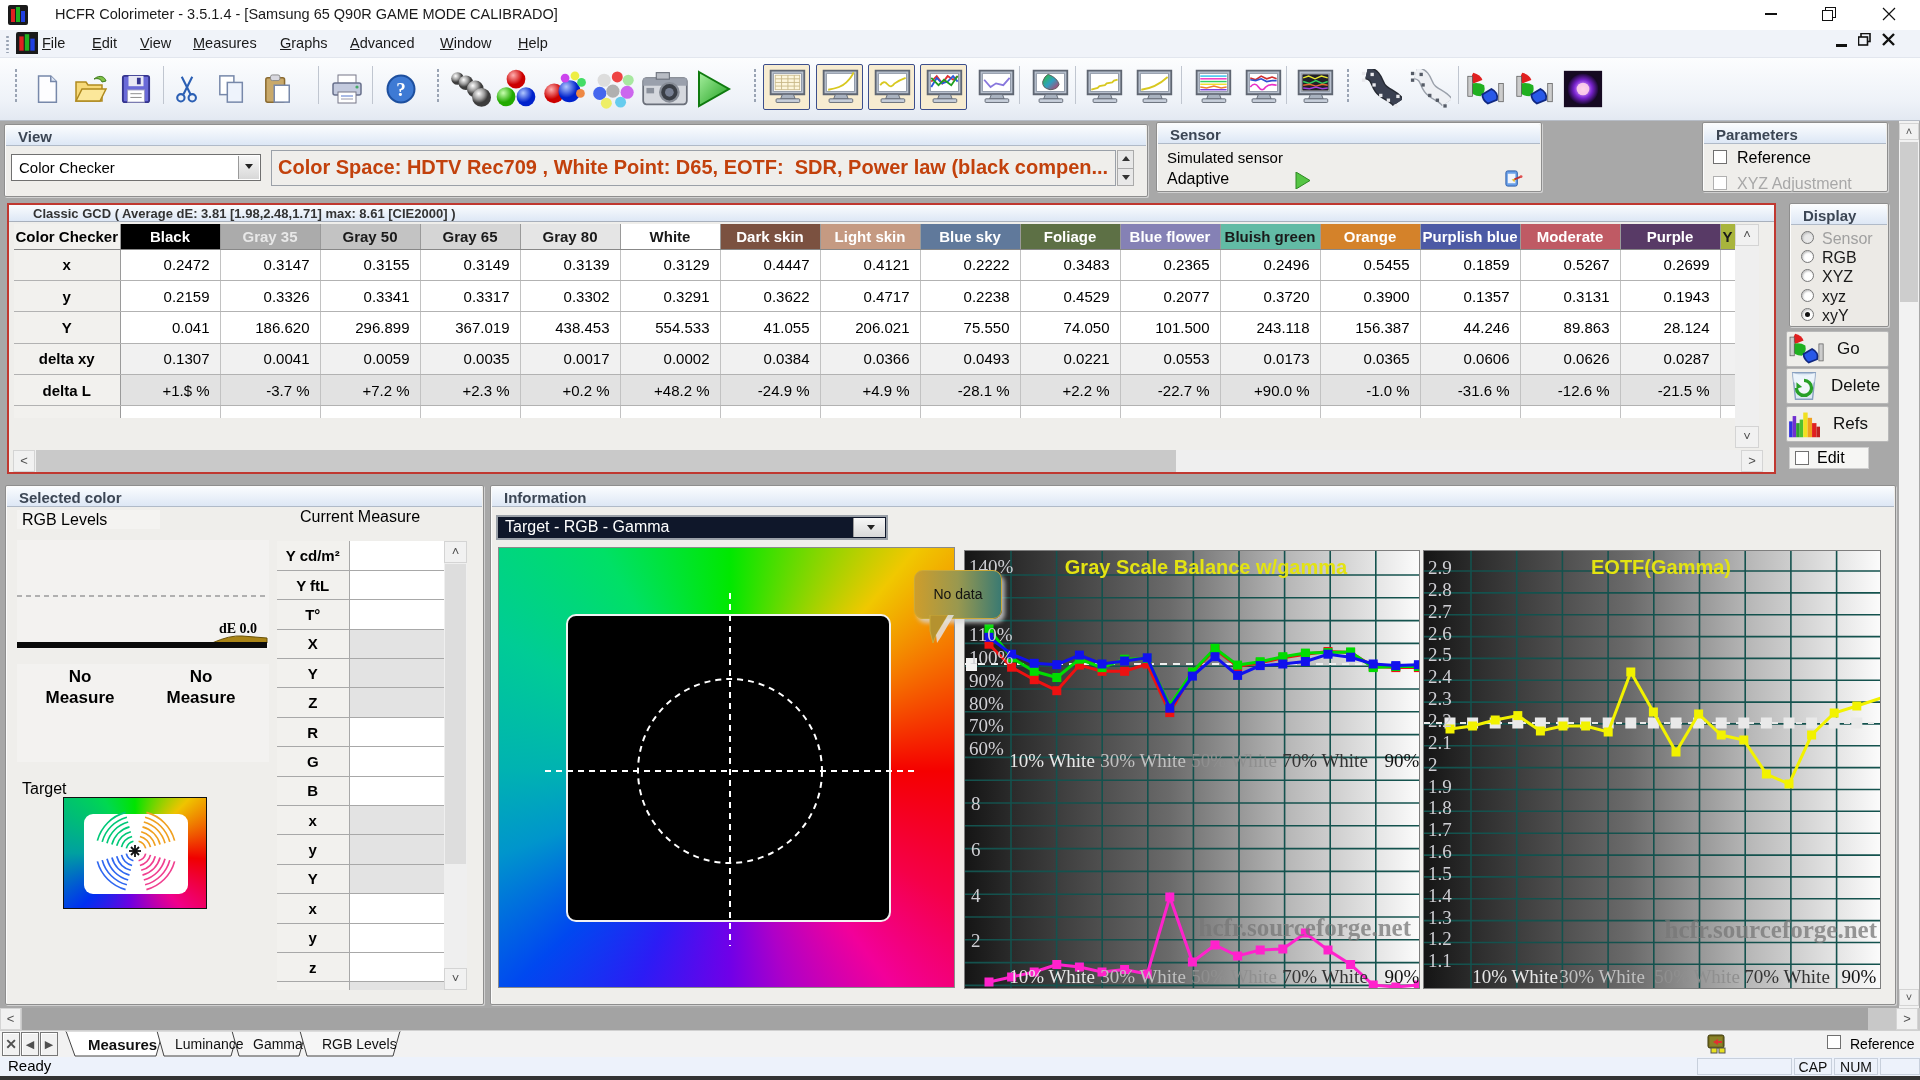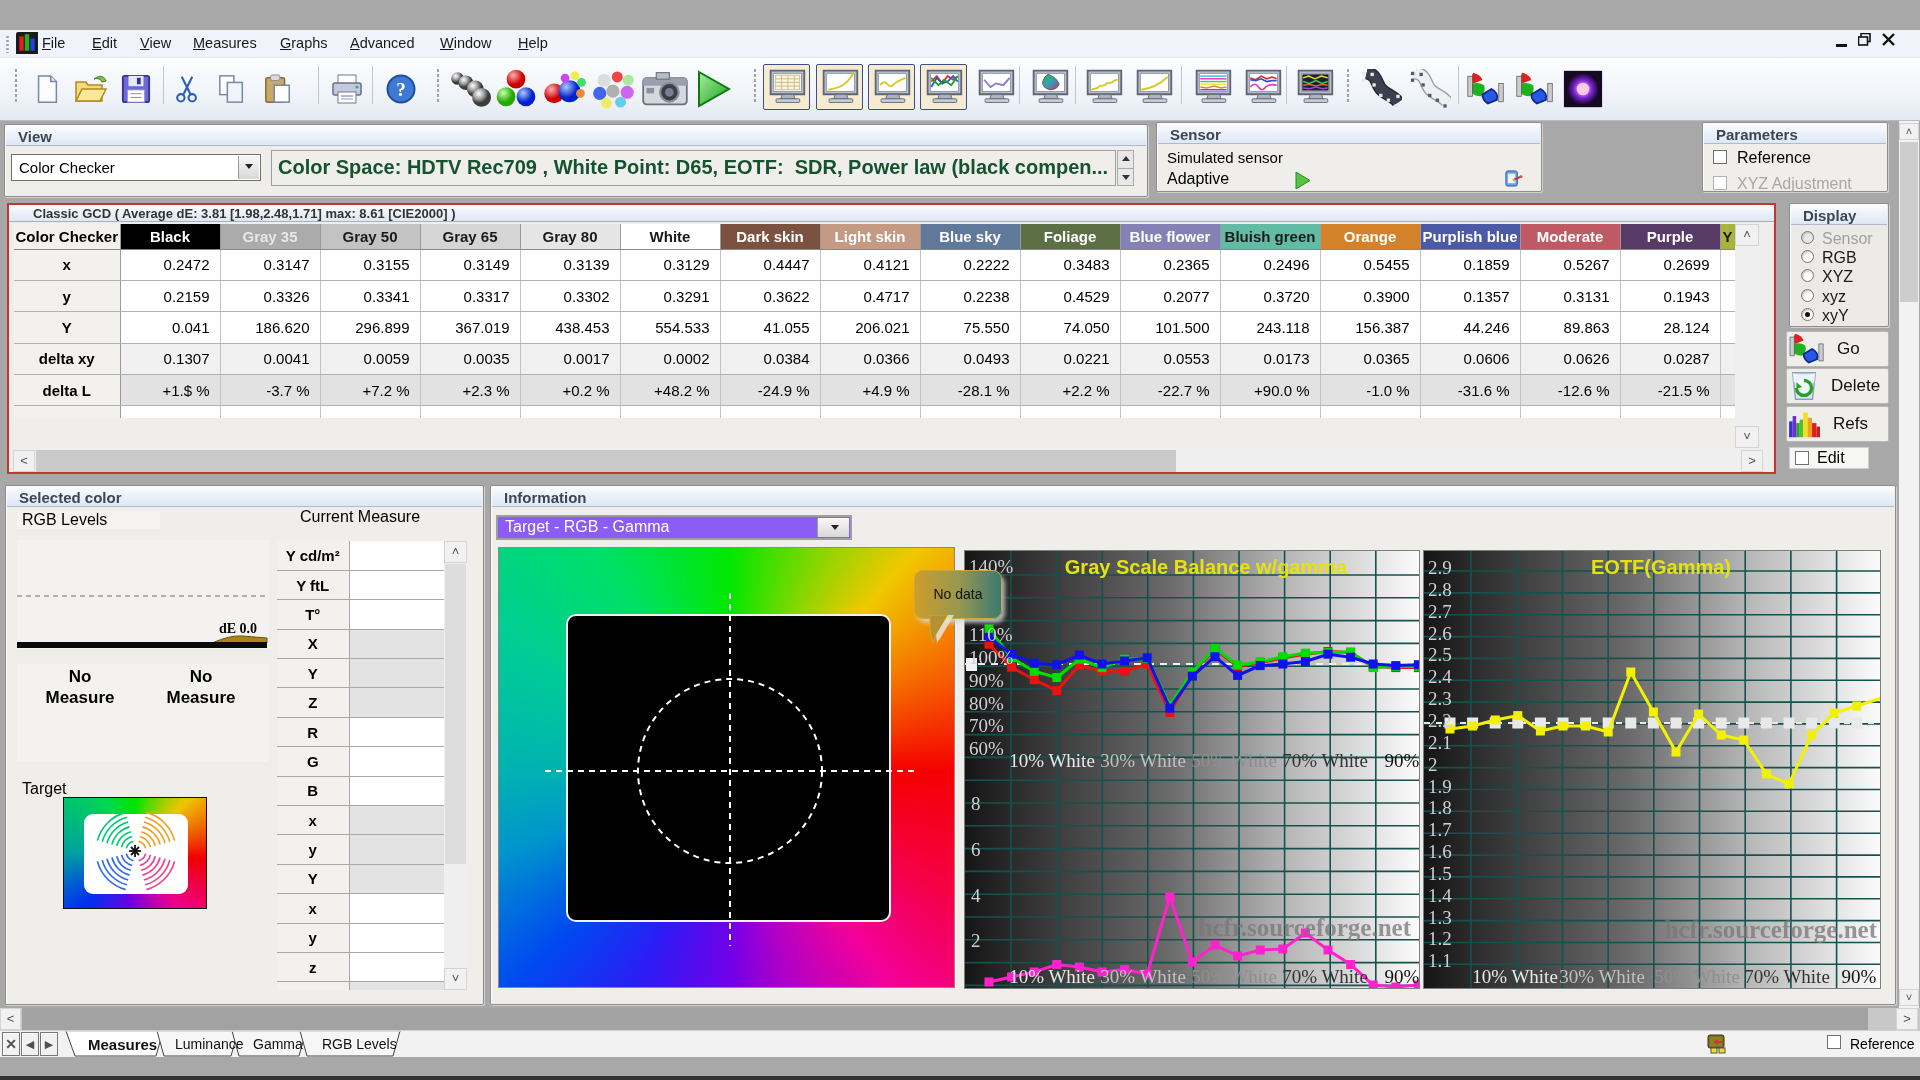--- a/index.html
+++ b/index.html
@@ -40,20 +40,37 @@
 table.cm td:last-child { width:95px; }
 .check { position:absolute; width:14px; height:14px; background:#fff; border:1px solid #707070; }
 .tabrow { position:absolute; left:0; top:1030px; width:1920px; height:27px; background:#f2f2f2; border-top:1px solid #d0d0d0; }
 .statusbar { position:absolute; left:0; top:1057px; width:1920px; height:19px; background:#edf2fb; font-size:15px; }
 .bottomedge { position:absolute; left:0; top:1076px; width:1920px; height:4px; background:#333333; }
 .scell { position:absolute; top:1px; height:17px; border:1px solid #c8d0dc; background:#edf2fb; font-size:14px; color:#111; text-align:center; line-height:16px; }
 </style></head>
 <body>
 <div id="app">
 
+<div class="titlebar">
+  <div style="position:absolute;left:8px;top:5px"><svg width="20" height="20" viewBox="0 0 20 20">
+          <rect width="20" height="20" rx="2" fill="#1a1a1a"></rect>
+          <rect x="3" y="4" width="4" height="13" fill="#e02020"></rect>
+          <rect x="8" y="2" width="4" height="15" fill="#20b020"></rect>
+          <rect x="13" y="6" width="4" height="11" fill="#2040e0"></rect>
+        </svg></div>
+  <div class="txt">HCFR Colorimeter - 3.5.1.4 - [Samsung 65 Q90R GAME MODE CALIBRADO]</div>
+  <div style="position:absolute;left:1765px;top:13px;width:12px;height:1.5px;background:#111"></div>
+  <svg width="14" height="14" style="position:absolute;left:1822px;top:7px" viewBox="0 0 14 14">
+        <rect x="3.5" y="0.5" width="10" height="10" fill="none" stroke="#111"></rect>
+        <rect x="0.5" y="3.5" width="10" height="10" fill="#fff" stroke="#111"></rect>
+      </svg>
+  <svg width="14" height="14" style="position:absolute;left:1882px;top:7px" viewBox="0 0 14 14">
+        <path d="M1 1 L13 13 M13 1 L1 13" stroke="#111" stroke-width="1.2"></path>
+      </svg>
+</div>
 
 <div class="menubar">
   <div style="position:absolute;left:6px;top:5px;width:3px;height:18px;background-image:radial-gradient(circle,#98a2b2 1.1px,transparent 1.2px);background-size:3px 4px"></div>
   <div style="position:absolute;left:16px;top:2px"><svg width="22" height="22" viewBox="0 0 20 20">
           <rect width="22" height="22" rx="2" fill="#1a1a1a"></rect>
           <rect x="3" y="4" width="4" height="13" fill="#e02020"></rect>
           <rect x="8" y="2" width="4" height="15" fill="#20b020"></rect>
           <rect x="13" y="6" width="4" height="11" fill="#2040e0"></rect>
         </svg></div>
   <div class="mi" style="left:42px"><u>F</u>ile</div>
@@ -450,21 +467,21 @@
   <div class="panel" style="left:4px;top:3px;width:1144px;height:73px">
     <div class="phead">
           <span>View</span>
         </div>
     <div class="combo" style="left:6px;top:29px;width:250px;height:27px">
       <div style="position:absolute;left:7px;top:4px;font-size:15px">Color Checker</div>
       <div class="cbtn"></div>
           <div class="arr"></div>
     </div>
     <div style="position:absolute;left:266px;top:25px;width:845px;height:36px;border:1px solid #9aa0a8;background:#efeeeb">
-      <div style="position:absolute;left:6px;top:5px;font-size:20px;font-weight:bold;color:#14532d;white-space:nowrap">Color Space: HDTV Rec709 , White Point: D65, EOTF:&nbsp; SDR, Power law (black compen...</div>
+      <div style="position:absolute;left:6px;top:5px;font-size:20px;font-weight:bold;color:#c2410c;white-space:nowrap">Color Space: HDTV Rec709 , White Point: D65, EOTF:&nbsp; SDR, Power law (black compen...</div>
     </div>
     <div style="position:absolute;left:1112px;top:25px;width:17px;height:36px;background:#e8e8e8;border:1px solid #aaa">
       <div style="position:absolute;left:4px;top:5px;width:0;height:0;border-left:4px solid transparent;border-right:4px solid transparent;border-bottom:5px solid #333"></div>
       <div style="position:absolute;left:4px;bottom:5px;width:0;height:0;border-left:4px solid transparent;border-right:4px solid transparent;border-top:5px solid #333"></div>
       <div style="position:absolute;left:0;top:17px;width:15px;height:1px;background:#aaa"></div>
     </div>
   </div>
 
   <div class="panel" style="left:1156px;top:1px;width:386px;height:70px">
     <div class="phead">
@@ -875,21 +892,21 @@
     <div class="sbtn" style="left:0;top:0;width:23px;height:22px;font-size:13px;line-height:20px">˄</div>
     <div style="position:absolute;left:1px;top:23px;width:21px;height:300px;background:#dddddd"></div>
     <div class="sbtn" style="left:0;top:427px;width:23px;height:22px;font-size:13px;line-height:20px">˅</div>
   </div>
 
   <div class="panel" style="left:490px;top:364px;width:1406px;height:520px">
     <div class="phead">
           <span>Information</span>
         </div>
   </div>
-  <div class="combo" style="left:496px;top:394px;width:356px;height:25px;background:#8b5cf6;border:2px solid #9aa0a8">
+  <div class="combo" style="left:496px;top:394px;width:392px;height:25px;background:#0f172a;border:2px solid #9aa0a8">
     <div style="position:absolute;left:7px;top:1px;font-size:16px;color:#fff">Target - RGB - Gamma</div>
     <div class="cbtn" style="width:32px"></div>
         <div class="arr" style="right:11px;top:8px"></div>
   </div>
 
 <div style="position:absolute;left:499px;top:427px;width:455px;height:439px;outline:1px solid #8a8a8a;background:conic-gradient(from 0deg at 50.7% 50.8%, #00e800, #f0c800 40deg, #f57800 60deg, #f50000 90deg, #f50048 120deg, #f2009a 143deg, #ae00c8 165deg, #7000e8 180deg, #2c1cf5 203deg, #0048f0 225deg, #0095cc 250deg, #00b2b2 270deg, #00cc96 300deg, #00e066 330deg, #00e800 360deg)">
 <div style="position:absolute;left:67px;top:66px;width:325px;height:308px;background:#000;border:2px solid #f2f2f2;border-radius:10px"></div>
 <svg width="455" height="439" style="position:absolute;left:0;top:0">
 <line x1="46" y1="223" x2="416" y2="223" stroke="#fff" stroke-width="2" stroke-dasharray="6,5"></line>
 <line x1="231" y1="45" x2="231" y2="398" stroke="#fff" stroke-width="2" stroke-dasharray="6,5"></line>
@@ -1165,15 +1182,22 @@
           <rect x="1" y="1" width="16" height="13" rx="2" fill="#7a7220" stroke="#3a3608"></rect>
           <rect x="3" y="3" width="12" height="9" fill="#8a8228"></rect>
           <path d="M6 8 l5 -3 v2 h4 v2 h-4 v2 z" fill="#e03030"></path>
           <rect x="4" y="14" width="6" height="5" fill="#e8e020" stroke="#555"></rect>
           <rect x="12" y="14" width="6" height="5" fill="#e8e020" stroke="#555"></rect>
         </svg></div>
   <div class="check" style="left:1827px;top:1035px;position:fixed"></div>
   <div style="position:absolute;left:1850px;top:5px;font-size:14px">Reference</div>
 </div>
 
+<div class="statusbar">
+  <div style="position:absolute;left:8px;top:0px">Ready</div>
+  <div class="scell" style="left:1697px;width:95px"></div>
+  <div class="scell" style="left:1794px;width:38px">CAP</div>
+  <div class="scell" style="left:1834px;width:44px">NUM</div>
+  <div class="scell" style="left:1880px;width:40px"></div>
+</div>
 <div class="bottomedge"></div>
 
 </div>
 
 </body></html>

